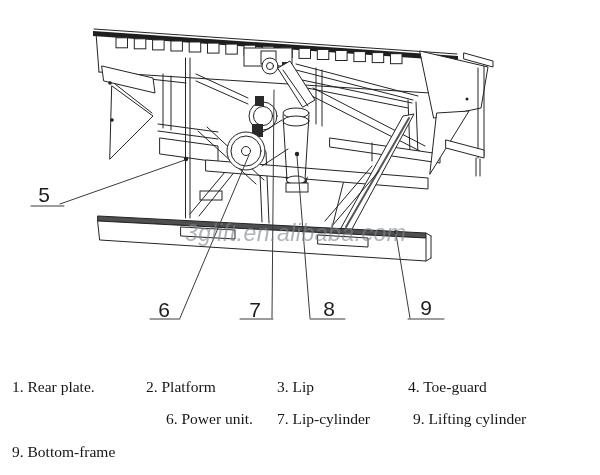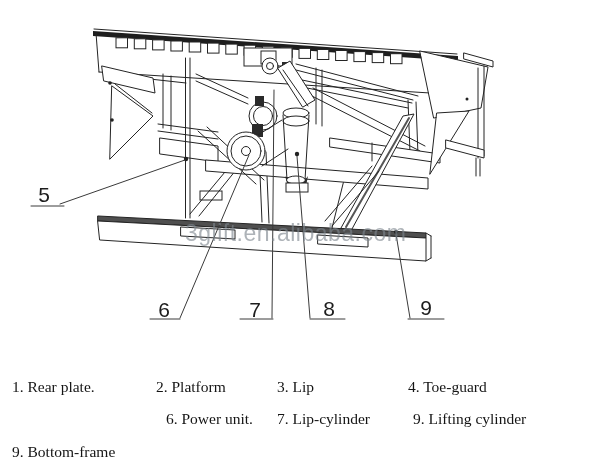--- a/index.html
+++ b/index.html
@@ -9,21 +9,21 @@
   }
   .diagram-svg{position:absolute;left:0;top:0;}
   .diagram-svg text{
     font-family:"Liberation Sans","DejaVu Sans",sans-serif;
     font-size:21px;fill:#1c1c1c;
   }
   .watermark{
     position:absolute;left:185px;top:220px;
     font-family:"Liberation Sans","DejaVu Sans",sans-serif;
     font-size:23px;letter-spacing:.5px;
-    color:#7d868e;opacity:.62;white-space:nowrap;z-index:5;
+    color:#7d868e;opacity:.62;white-space:nowrap;z-index:5;font-style:italic;
   }
   .legend{position:absolute;left:0;top:0;width:100%;height:100%;z-index:3;text-align:right;}
   .legend-item{
     position:absolute;font-size:15.5px;color:#141414;white-space:nowrap;
   }
 </style>
 </head>
 <body>
 
 <div class="stage">
@@ -204,21 +204,21 @@
         <text x="329" y="316" text-anchor="middle" fill="#1c1c1c">8</text>
         <text x="426" y="315" text-anchor="middle" fill="#1c1c1c">9</text>
       </g>
     </g>
   </svg>
 
   <div class="watermark">3glift.en.alibaba.com</div>
 
   <div class="legend">
     <span class="legend-item" style="left:12px;top:378px">1. Rear plate.</span>
-    <span class="legend-item" style="left:156px;top:378px">2. Platform</span>
+    <span class="legend-item" style="left:146px;top:378px">2. Platform</span>
     <span class="legend-item" style="left:277px;top:378px">3. Lip</span>
     <span class="legend-item" style="left:408px;top:378px">4. Toe-guard</span>
     <span class="legend-item" style="left:166px;top:410px">6. Power unit.</span>
     <span class="legend-item" style="left:277px;top:410px">7. Lip-cylinder</span>
     <span class="legend-item" style="left:413px;top:410px">9. Lifting cylinder</span>
     <span class="legend-item" style="left:12px;top:443px">9. Bottom-frame</span>
   </div>
 </div>
 
 </body></html>

